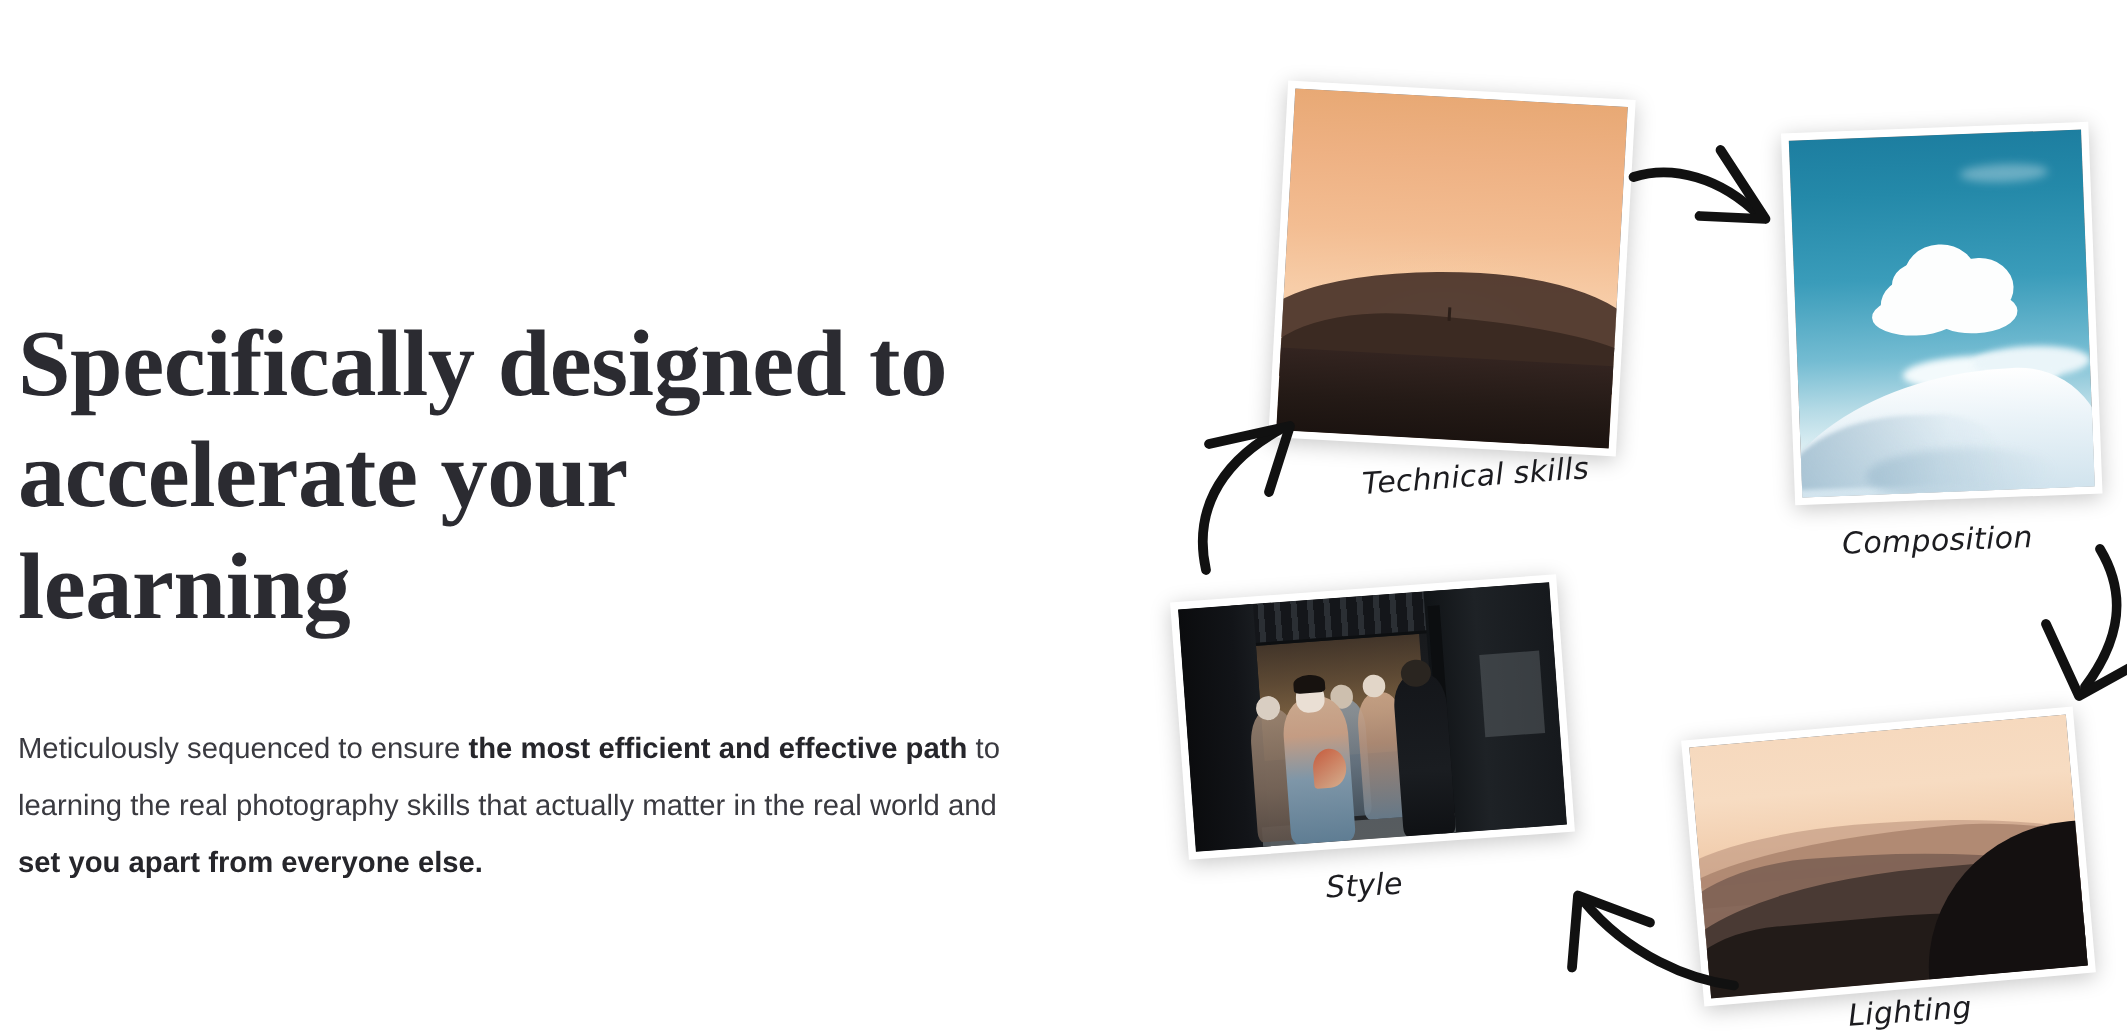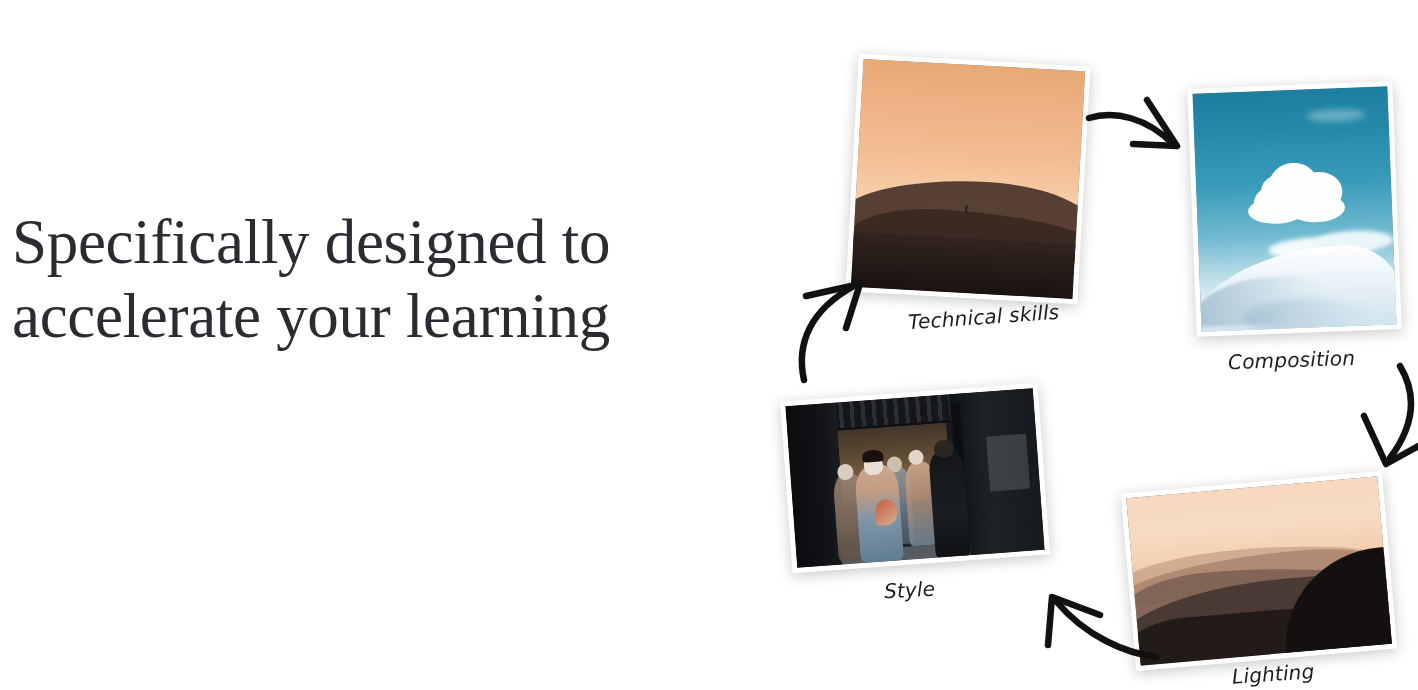--- a/index.html
+++ b/index.html
@@ -30,21 +30,21 @@
     position: absolute;
     left: 12px;
     top: 205px;
     width: 690px;
   }
 
   .headline {
     font-family: "Liberation Serif", "DejaVu Serif", serif;
     font-size: 63px;
     line-height: 1.18;
-    font-weight: 400;
+    font-weight: 700;
     color: #2b2b31;
     letter-spacing: -0.3px;
     margin: 0;
     width: 640px;
   }
 
   .subcopy {
     margin-top: 52px;
     font-size: 19.5px;
     line-height: 1.95;
@@ -530,20 +530,23 @@
   #arrow-left   { left: 30px;  top: 278px; width: 82px;  height: 108px; }
 </style>
 </head>
 <body>
 
 <div class="page">
 
   <div class="copy-col">
     <h1 class="headline">Specifically designed to accelerate your learning</h1>
 
+    <p class="subcopy">
+      <span>Meticulously sequenced to ensure </span><b>the most efficient and effective path</b><span> to learning the real photography skills that actually matter in the real world and </span><b>set you apart from everyone else.</b>
+    </p>
   </div>
 
   <div class="collage">
 
     <div class="photo-card" id="card-technical">
       <div class="photo-frame">
         <div class="sunset-sky"></div>
         <div class="sunset-hill-far"></div>
         <div class="sunset-hill-near"></div>
         <div class="sunset-ground"></div>

